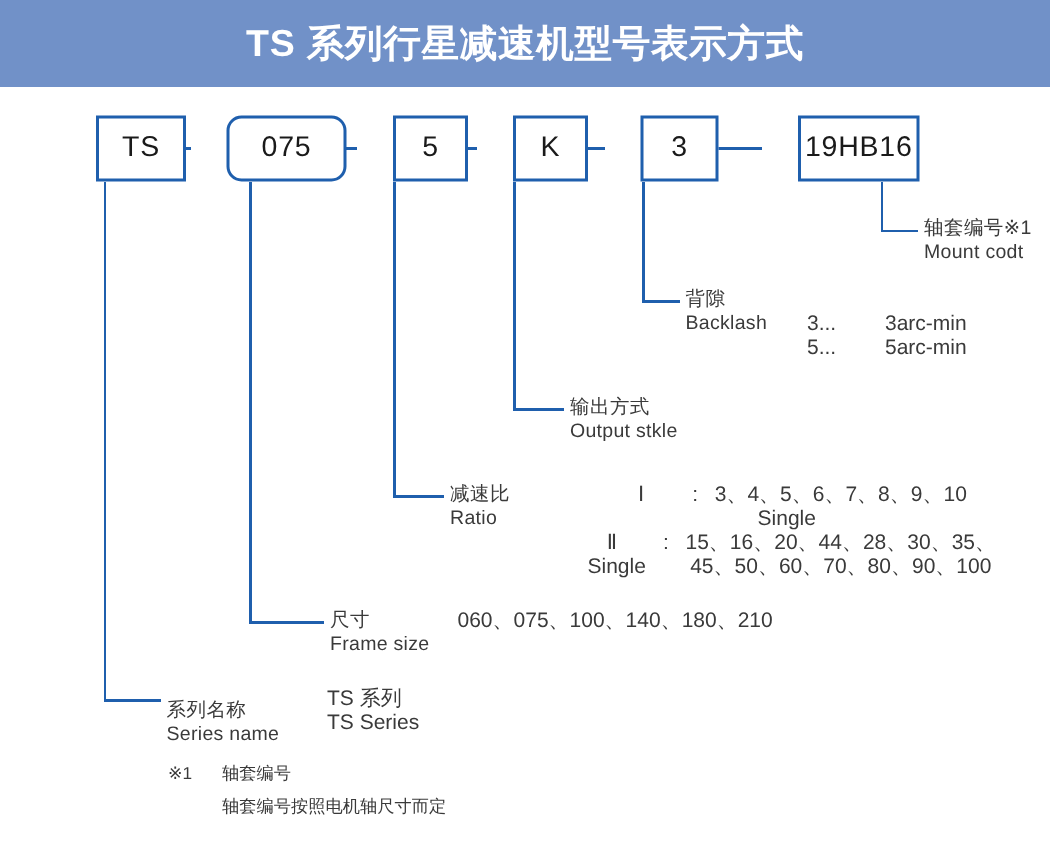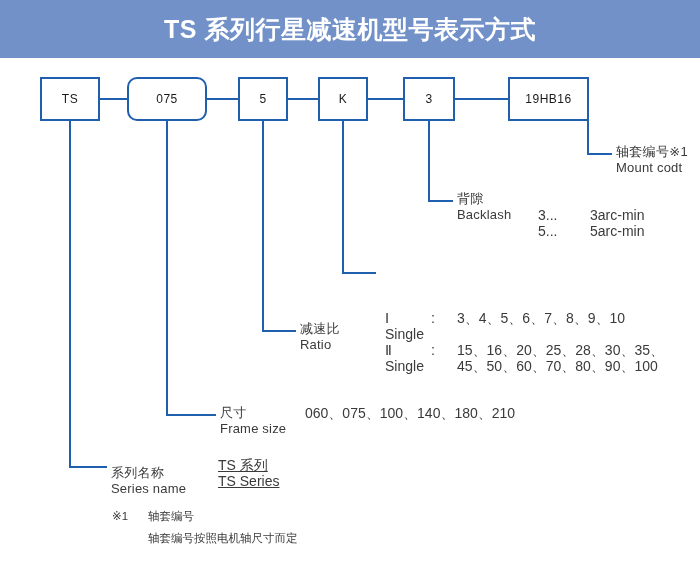--- a/index.html
+++ b/index.html
@@ -57,24 +57,25 @@
   
   .code-box {
     position: absolute;
     border: 2px solid #1f5fad;
     background: #ffffff;
     box-sizing: border-box;
     display: flex;
     align-items: center;
     justify-content: center;
     color: #1a1a1a;
-    font-size: 12px;
+    font-size: 19px;
     font-weight: normal;
     letter-spacing: 0.5px;
     white-space: nowrap;
+    margin-left: 24px;
   }
 
   
   .anno {
     position: absolute;
     color: #3a3a3a;
     font-size: 13px;
     white-space: nowrap;
   }
   .anno .cn {
@@ -176,43 +177,47 @@
 
   <div class="anno" style="left:457px; top:191px;">
     <span class="cn">背隙</span>
     <span class="en">Backlash</span>
   </div>
   <div class="val" style="left:538px; top:207px;">
     <span class="val-row"><span class="key-col">3...</span><span>3arc-min</span></span>
     <span class="val-row"><span class="key-col">5...</span><span>5arc-min</span></span>
   </div>
 
+  <div class="anno" style="left:380px; top:263px;">
+    <span class="cn">输出方式</span>
+    <span class="en">Output stkle</span>
+  </div>
 
   <div class="anno" style="left:300px; top:321px;">
     <span class="cn">减速比</span>
     <span class="en">Ratio</span>
   </div>
-  <div class="val" style="left:385px; top:310px;">
+  <div class="val" style="left:385px; top:321px;text-align:center;">
     <span class="val-row"><span class="roman-col">Ⅰ</span><span class="colon-col">:</span><span>3、4、5、6、7、8、9、10</span></span>
     <span class="val-row"><span class="roman-col">Single</span></span>
-    <span class="val-row"><span class="roman-col">Ⅱ</span><span class="colon-col">:</span><span>15、16、20、25、28、30、35、</span></span>
+    <span class="val-row"><span class="roman-col">Ⅱ</span><span class="colon-col">:</span><span>15、16、20、44、28、30、35、</span></span>
     <span class="val-row"><span class="roman-col">Single</span><span class="colon-col"></span><span>45、50、60、70、80、90、100</span></span>
   </div>
 
   <div class="anno" style="left:220px; top:405px;">
     <span class="cn">尺寸</span>
     <span class="en">Frame size</span>
   </div>
   <div class="val" style="left:305px; top:405px;">060、075、100、140、180、210</div>
 
   <div class="anno" style="left:111px; top:465px;">
     <span class="cn">系列名称</span>
     <span class="en">Series name</span>
   </div>
-  <div class="val" style="left:218px; top:457px;text-decoration:underline;">
+  <div class="val" style="left:218px; top:457px;">
     <span class="val-row">TS 系列</span>
     <span class="val-row">TS Series</span>
   </div>
 
   <div class="footnote" style="left:112px; top:505px;">
     <span class="footnote-line"><span class="fn-mark">※1</span><span>轴套编号</span></span>
     <span class="footnote-line"><span class="fn-indent"></span><span>轴套编号按照电机轴尺寸而定</span></span>
   </div>
 
 </div>

